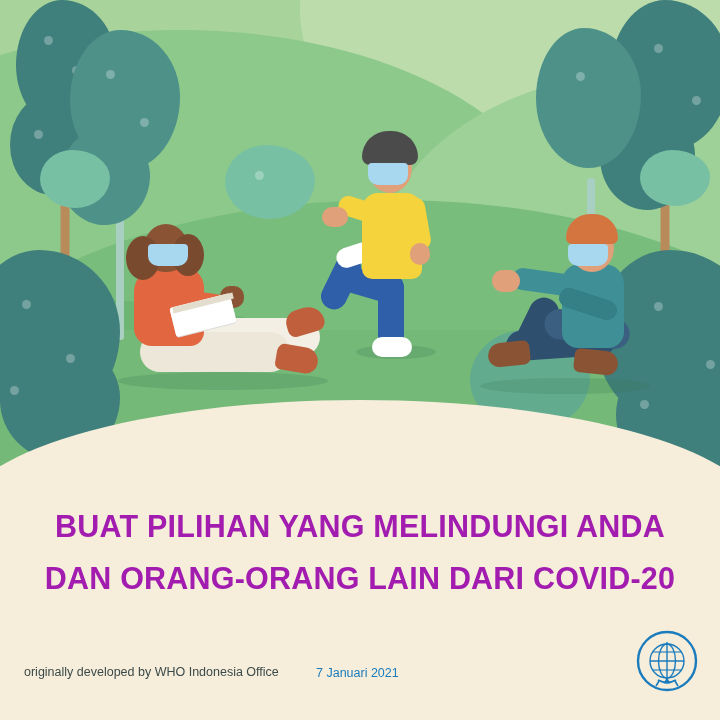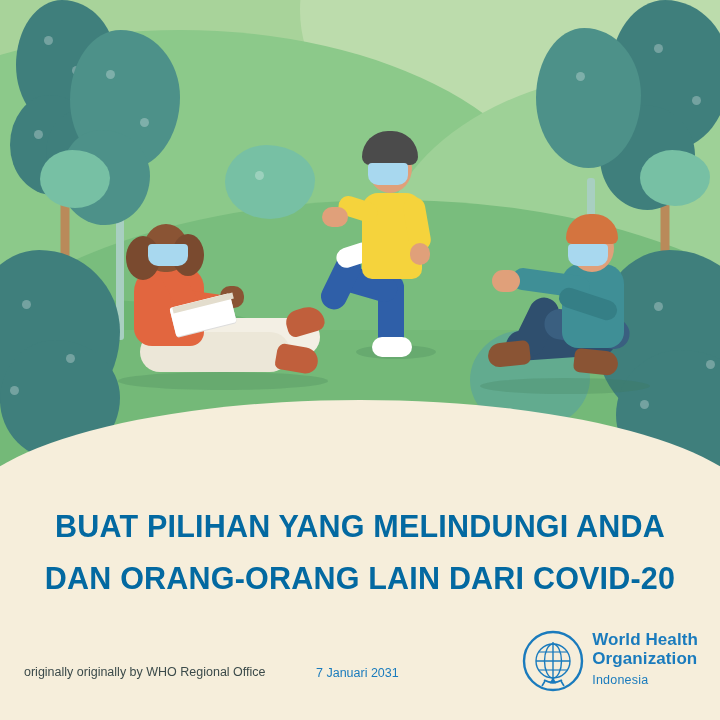--- a/index.html
+++ b/index.html
@@ -121,21 +121,21 @@
     width: 720px; height: 200px;
     background: #f6eedb;
   }
 
   .headline {
     position: absolute;
     left: 0;
     top: 500px;
     width: 720px;
     text-align: center;
-    color: #0369a1;
+    color: #a21caf;
     font-weight: bold;
     font-size: 30.5px;
     line-height: 52px;
     letter-spacing: 0.2px;
   }
 
   .credit {
     position: absolute;
     left: 24px;
     top: 664px;
@@ -333,40 +333,35 @@
 
   <div class="panel"></div>
   <div class="panel-flat"></div>
 
   <div class="headline">
     <div>BUAT PILIHAN YANG MELINDUNGI ANDA</div>
     <div>DAN ORANG-ORANG LAIN DARI COVID-20</div>
   </div>
 
   <div class="credit">
-    <div>originally originally by WHO Regional Office</div>
-  </div>
-
-  <div class="date">7 Januari 2031</div>
+    <div>originally developed by WHO Indonesia Office</div>
+  </div>
+
+  <div class="date">7 Januari 2021</div>
 
   <div class="who-logo">
     <span class="who-emblem">
       <svg width="62" height="62" viewBox="0 0 62 62" xmlns="http://www.w3.org/2000/svg">
         <circle cx="31" cy="31" r="29" fill="none" stroke="#1a7bbd" stroke-width="2.4"></circle>
         <circle cx="31" cy="31" r="17" fill="none" stroke="#1a7bbd" stroke-width="1.4"></circle>
         <ellipse cx="31" cy="31" rx="8.5" ry="17" fill="none" stroke="#1a7bbd" stroke-width="1.4"></ellipse>
         <line x1="14" y1="31" x2="48" y2="31" stroke="#1a7bbd" stroke-width="1.4"></line>
         <line x1="17" y1="22" x2="45" y2="22" stroke="#1a7bbd" stroke-width="1.1"></line>
         <line x1="17" y1="40" x2="45" y2="40" stroke="#1a7bbd" stroke-width="1.1"></line>
         <path d="M31 12 L31 50" stroke="#1a7bbd" stroke-width="1.4"></path>
         <path d="M31 47 l-3.4 6.6 h6.8 z" fill="#1a7bbd"></path>
         <path d="M22 50 q9 5 18 0" fill="none" stroke="#1a7bbd" stroke-width="2"></path>
         <path d="M23 51 l-3 5 M39 51 l3 5" stroke="#1a7bbd" stroke-width="1.6"></path>
       </svg>
     </span>
-    <span class="who-text">
-      <div>World Health</div>
-      <div>Organization</div>
-      <div class="who-sub">Indonesia</div>
-    </span>
   </div>
 
 </div>
 
 </body></html>

